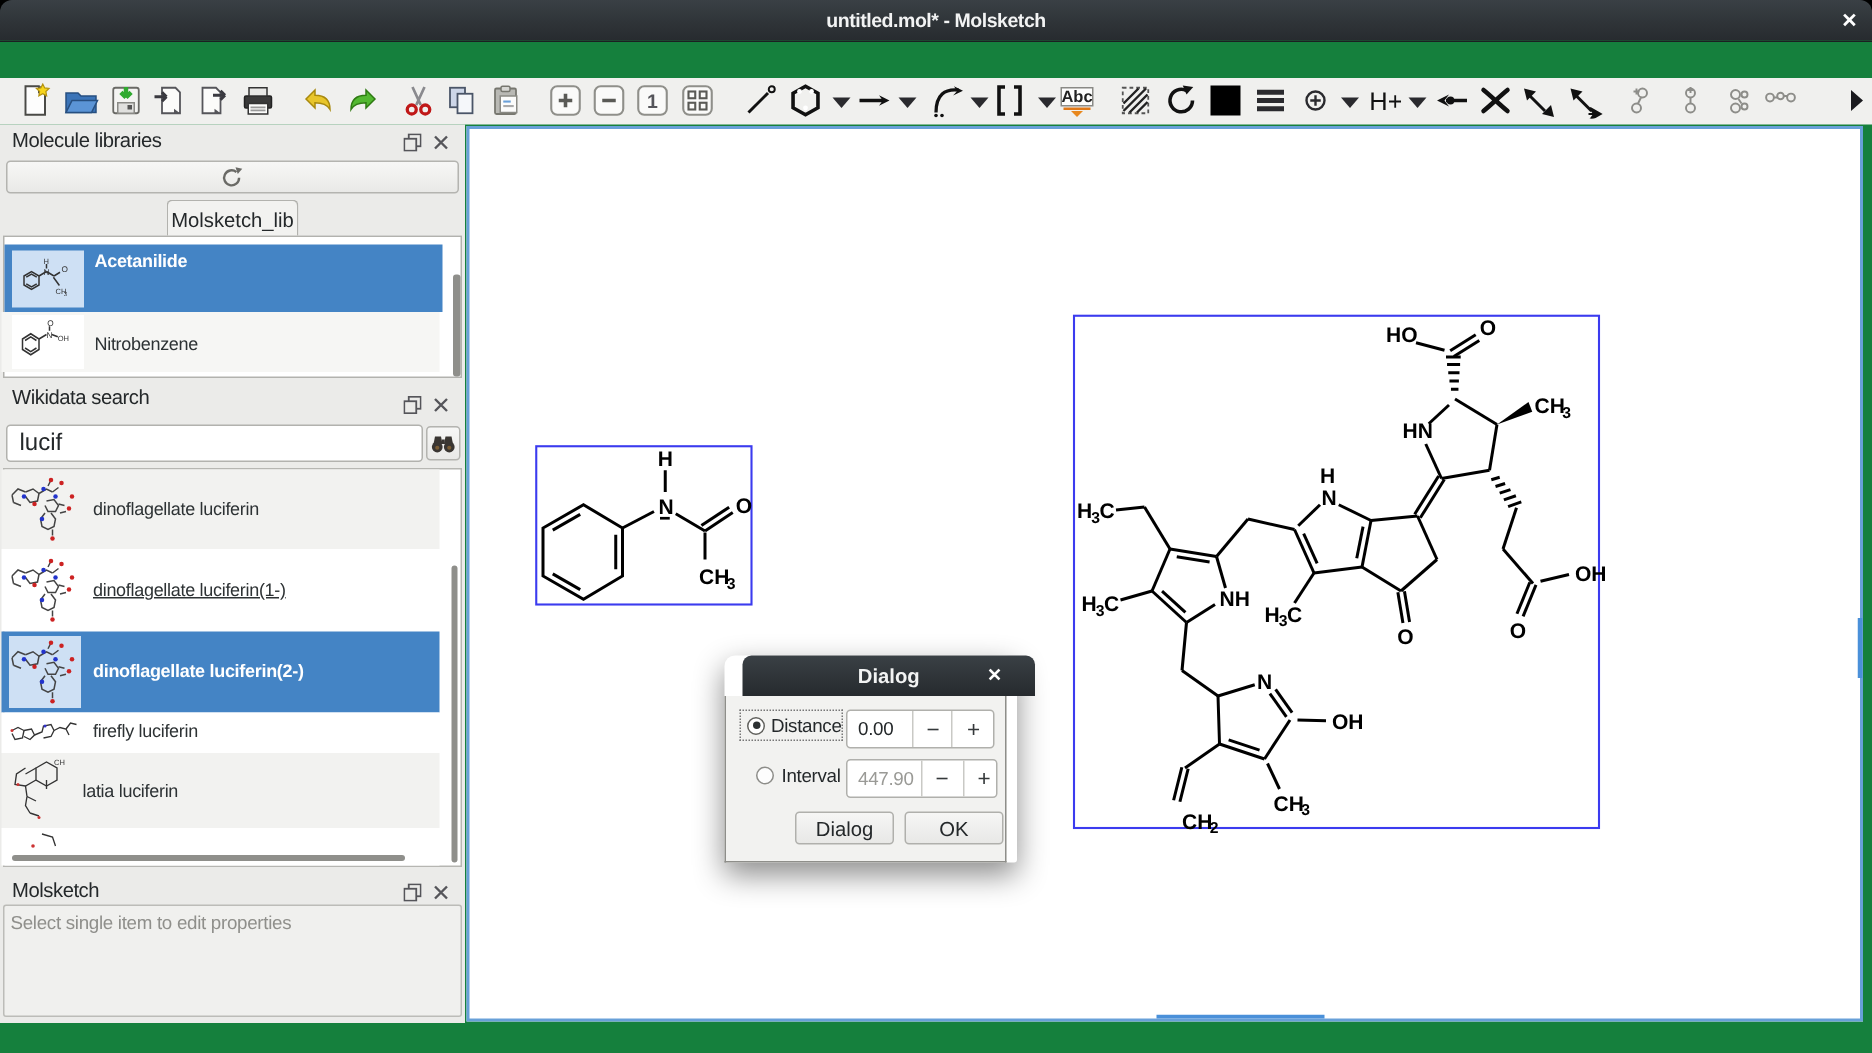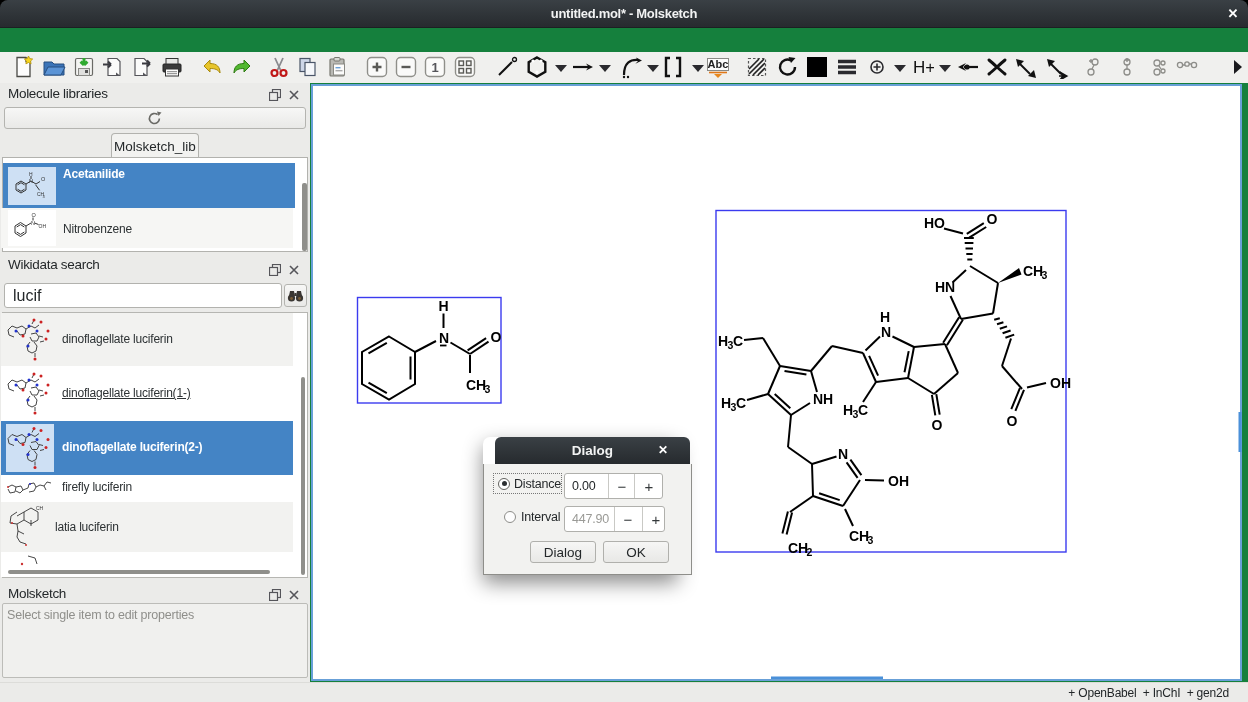--- a/index.html
+++ b/index.html
@@ -42,21 +42,21 @@
 
 #canvas { position:absolute; top:84px; left:311px; width:931px; height:597px; background:#fff;
   border:2px solid #68a0d8; }
 
 
 #dialog { position:absolute; left:483px; top:437px; width:195px; height:138px;
   border-radius:7px 7px 2px 2px; box-shadow:0 8px 20px rgba(0,0,0,0.45); }
 #dlg-title { position:absolute; top:0; left:0; width:195px; height:27px;
   background:linear-gradient(#3a4045,#2e3337 60%,#262a2e); border-radius:6px 6px 0 0;
   color:#f2f3f3; font-weight:bold; font-size:13.5px; text-align:center; line-height:27px;margin-left:12px; }
-#dlg-body { position:absolute; top:27px; left:0; width:209px; height:111px; background:#f2f2f0;
+#dlg-body { position:absolute; top:27px; left:0; width:188px; height:111px; background:#f2f2f0;
   border:1px solid #8e8e8a; border-top:none; }
 .dlg-label { position:absolute; font-size:12.5px; letter-spacing:-0.2px; color:#24282a; }
 .spin { position:absolute; background:#fff; border:1px solid #b0b0ac; border-radius:3px; }
 .spin-sep { position:absolute; width:1px; background:#c9c9c5; }
 .spin-sign { position:absolute; font-size:15px; color:#34383a; text-align:center; }
 .btn { position:absolute; border:1px solid #b0b0ac; border-radius:3px;
   background:linear-gradient(#f6f6f5,#e8e8e6); font-size:13.5px; color:#24282a;
   text-align:center; }
 
 
@@ -651,16 +651,13 @@
       <div class="spin-sep" style="left:130px; top:43px; height:24px;"></div>
       <div class="spin-sep" style="left:158px; top:43px; height:24px;"></div>
       <div class="spin-sign" style="left:134px; top:47px; width:20px;">−</div>
       <div class="spin-sign" style="left:162px; top:47px; width:20px;">+</div>
 
       <div class="btn" style="left:46px; top:77px; width:66px; height:22px; line-height:21px;">Dialog</div>
       <div class="btn" style="left:119px; top:77px; width:66px; height:22px; line-height:21px;">OK</div>
     </div>
   </div>
 
-  <div id="statusbar">
-    <div id="status-text">+ OpenBabel&nbsp; + InChI&nbsp; + gen2d</div>
-  </div>
 </div>
 
 </body></html>

